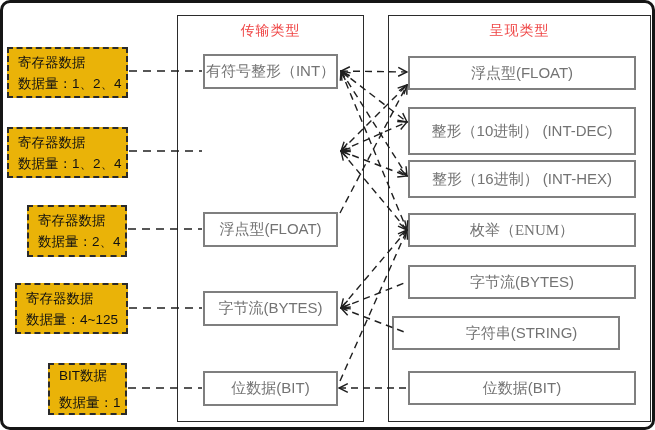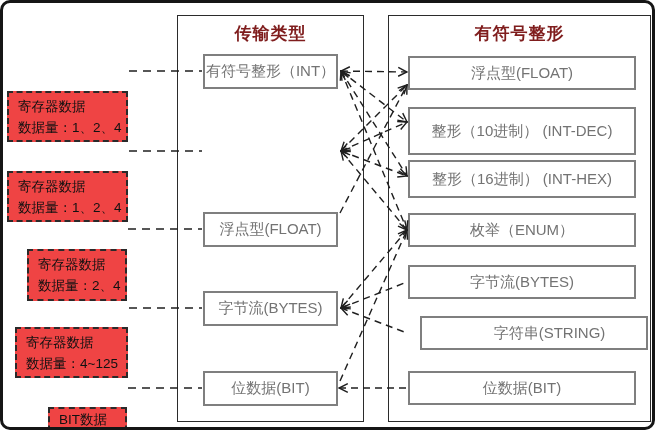--- a/index.html
+++ b/index.html
@@ -10,84 +10,84 @@
   }
   #frame{
     position:absolute;inset:0;border:3px solid #151515;border-radius:10px;
     pointer-events:none;z-index:6;
   }
   .container{
     position:absolute;border:1px solid #2b2b2b;background:transparent;
     box-sizing:border-box;z-index:1;
   }
   .col-title{
-    text-align:center;font-weight:bold;font-size:17px;padding-top:6px;
-    letter-spacing:1px;color:#7f1d1d;
+    text-align:center;font-weight:normal;font-size:14px;padding-top:6px;
+    letter-spacing:1px;color:#ef4444;
   }
   .typebox{
     position:absolute;border:2px solid #7f7f7f;background:#fff;
     box-sizing:border-box;display:flex;align-items:center;justify-content:center;
     font-size:15px;color:#737373;z-index:2;white-space:nowrap;
   }
   .annbox{
-    position:absolute;border:2px dashed #2a2a2a;background:#ef4444;
+    position:absolute;border:2px dashed #2a2a2a;background:#eab308;
     box-sizing:border-box;display:flex;flex-direction:column;justify-content:center;
     font-size:13.5px;color:#111;z-index:2;padding-left:9px;line-height:21px;
     white-space:nowrap;
-    margin-top:44px;
   }
   #wires{position:absolute;left:0;top:0;z-index:3;}
   .conn{stroke:#1f1f1f;stroke-width:1.4;stroke-dasharray:7 5;fill:none;}
   .annconn{stroke:#1f1f1f;stroke-width:1.5;stroke-dasharray:8 6;fill:none;}
 </style>
 </head>
 <body>
 
 <div id="canvas">
   <div id="frame"></div>
 
   <div class="container" style="left:177px;top:15px;width:187px;height:407px;">
     <div class="col-title">传输类型</div>
   </div>
 
   <div class="container" style="left:388px;top:15px;width:263px;height:407px;">
-    <div class="col-title">有符号整形</div>
+    <div class="col-title">呈现类型</div>
   </div>
 
   <div class="typebox" style="left:203px;top:54px;width:135px;height:35px;">有符号整形（INT）</div>
   <div class="typebox" style="left:203px;top:212px;width:135px;height:35px;">浮点型(FLOAT)</div>
   <div class="typebox" style="left:203px;top:291px;width:135px;height:35px;">字节流(BYTES)</div>
   <div class="typebox" style="left:203px;top:371px;width:135px;height:35px;">位数据(BIT)</div>
 
   <div class="typebox" style="left:408px;top:56px;width:228px;height:34px;">浮点型(FLOAT)</div>
   <div class="typebox" style="left:408px;top:107px;width:228px;height:48px;">整形（10进制） (INT-DEC)</div>
   <div class="typebox" style="left:408px;top:160px;width:228px;height:38px;">整形（16进制） (INT-HEX)</div>
-  <div class="typebox" style="left:408px;top:213px;width:228px;height:34px;">枚举（ENUM）</div>
+  <div class="typebox" style="left:408px;top:213px;width:228px;height:34px;font-family:Liberation Serif, serif;">枚举（ENUM）</div>
   <div class="typebox" style="left:408px;top:265px;width:228px;height:34px;">字节流(BYTES)</div>
-  <div class="typebox" style="left:420px;top:316px;width:228px;height:34px;padding-left:31px;">字符串(STRING)</div>
+  <div class="typebox" style="left:392px;top:316px;width:228px;height:34px;padding-left:31px;">字符串(STRING)</div>
   <div class="typebox" style="left:408px;top:371px;width:228px;height:34px;">位数据(BIT)</div>
 
   <div class="annbox" style="left:7px;top:47px;width:121px;height:51px;">
     <div>寄存器数据</div>
     <div>数据量：1、2、4</div>
   </div>
   <div class="annbox" style="left:7px;top:127px;width:121px;height:51px;">
     <div>寄存器数据</div>
     <div>数据量：1、2、4</div>
   </div>
   <div class="annbox" style="left:27px;top:205px;width:100px;height:52px;">
     <div>寄存器数据</div>
     <div>数据量：2、4</div>
   </div>
   <div class="annbox" style="left:15px;top:283px;width:113px;height:51px;">
     <div>寄存器数据</div>
     <div>数据量：4~125</div>
   </div>
   <div class="annbox" style="left:48px;top:363px;width:79px;height:52px;justify-content:space-between;">
     <div>BIT数据</div>
+    <div>数据量：1</div>
   </div>
 
   <svg id="wires" width="655" height="430">
     <defs>
       <marker id="arrE" markerWidth="11" markerHeight="11" viewBox="0 0 10 10" refX="9" refY="5" orient="auto" markerUnits="userSpaceOnUse">
         <path d="M1,1 L9,5 L1,9" fill="none" stroke="#1f1f1f" stroke-width="1.3"></path>
       </marker>
       <marker id="arrS" markerWidth="11" markerHeight="11" viewBox="0 0 10 10" refX="9" refY="5" orient="auto-start-reverse" markerUnits="userSpaceOnUse">
         <path d="M1,1 L9,5 L1,9" fill="none" stroke="#1f1f1f" stroke-width="1.3"></path>
       </marker>

